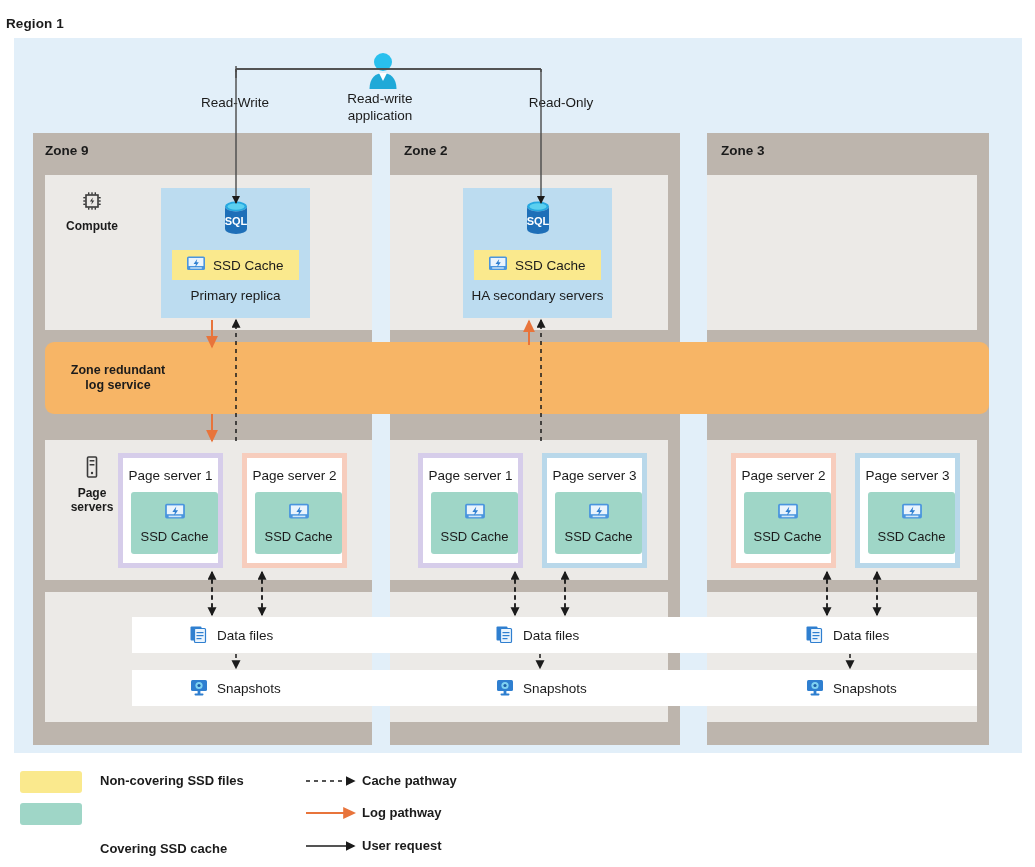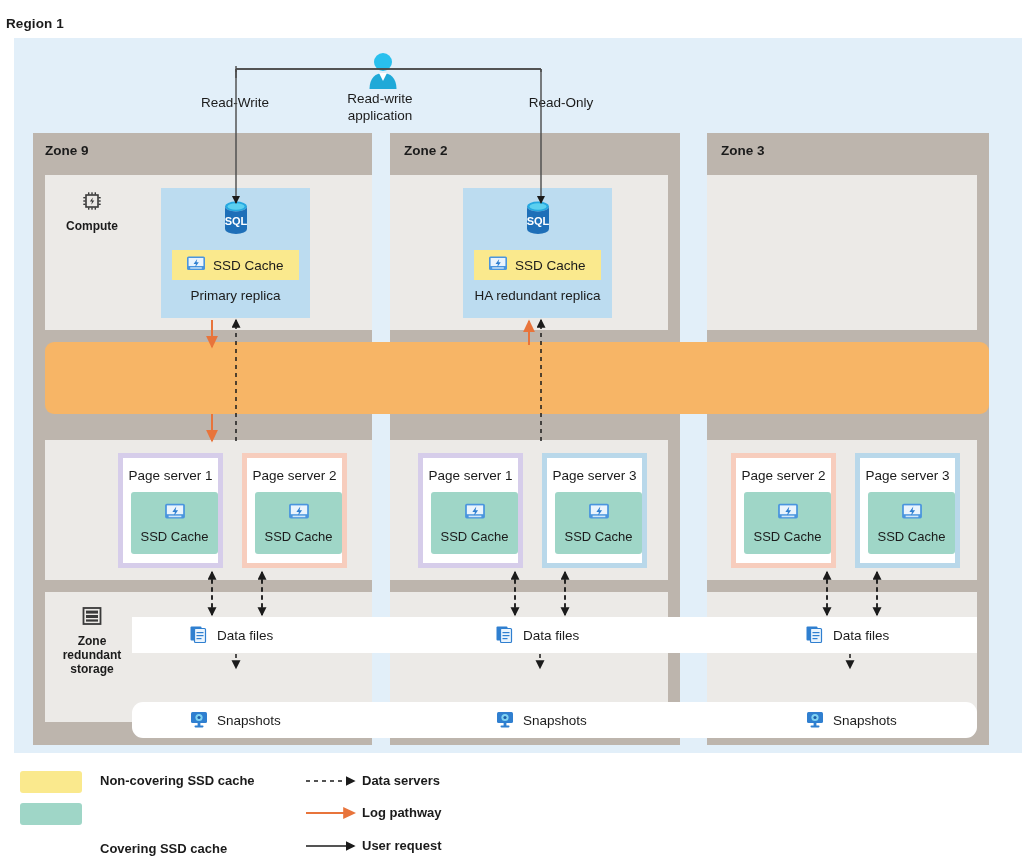--- a/index.html
+++ b/index.html
@@ -86,21 +86,21 @@
   #ps-z1-a{left:118px;}
   #ps-z1-b{left:242px;}
   #ps-z2-a{left:418px;}
   #ps-z2-b{left:542px;}
   #ps-z3-a{left:731px;}
   #ps-z3-b{left:855px;}
 
   
   .st-row{left:132px;width:845px;height:36px;background:#ffffff;}
   #st-row-data{top:617px;}
-  #st-row-snap{top:702px;border-radius:11px;}
+  #st-row-snap{top:670px;}
   .st-item{position:absolute;display:flex;align-items:center;gap:8px;font-size:13.5px;color:#1b1b1b;height:36px;top:0;}
   .st-c1{left:57px;}
   .st-c2{left:363px;}
   .st-c3{left:673px;}
 
   
   #legend{left:14px;top:768px;width:1000px;height:95px;}
   .sw{position:absolute;width:62px;height:22px;border-radius:3px;}
   #sw-yellow{left:6px;top:3px;background:#fae98d;}
   #sw-green{left:6px;top:35px;background:#9fd6c7;}
@@ -140,20 +140,24 @@
 
   <div class="abs band" id="ps-band-1"></div>
   <div class="abs band" id="ps-band-2"></div>
   <div class="abs band" id="ps-band-3"></div>
 
   <div class="abs band" id="st-band-1"></div>
   <div class="abs band" id="st-band-2"></div>
   <div class="abs band" id="st-band-3"></div>
 
   <div class="abs" id="log-band"></div>
+  <div class="abs" id="log-label">
+    <span>Zone redundant</span><br>
+    <span>log service</span>
+  </div>
 
   <div class="abs rail" id="rail-compute">
     <span class="rail-icon">
       <svg width="22" height="22" viewBox="0 0 22 22">
         <rect x="5" y="5" width="12" height="12" fill="none" stroke="#3a3a3a" stroke-width="1.6"></rect>
         <path d="M11.8 7.4 L8.9 11.6 H11 L10.3 14.8 L13.3 10.5 H11.2 Z" fill="#3a3a3a"></path>
         <g fill="#3a3a3a">
           <rect x="7" y="2.3" width="1.4" height="2.3"></rect>
             <rect x="10.3" y="2.3" width="1.4" height="2.3"></rect>
             <rect x="13.6" y="2.3" width="1.4" height="2.3"></rect>
@@ -165,34 +169,33 @@
             <rect x="2.3" y="13.6" width="2.3" height="1.4"></rect>
           <rect x="17.4" y="7" width="2.3" height="1.4"></rect>
             <rect x="17.4" y="10.3" width="2.3" height="1.4"></rect>
             <rect x="17.4" y="13.6" width="2.3" height="1.4"></rect>
         </g>
       </svg>
     </span>
     <span>Compute</span>
   </div>
 
-
-  <div class="abs rail" id="rail-storage">
+  <div class="abs rail" id="rail-ps">
     <span class="rail-icon">
-      <svg width="24" height="22" viewBox="0 0 24 22">
-        <rect x="3.5" y="3" width="17" height="16" fill="none" stroke="#3a3a3a" stroke-width="1.8"></rect>
-        <rect x="6" y="5.6" width="12" height="3" fill="#3a3a3a"></rect>
-        <rect x="6" y="10" width="12" height="3" fill="#3a3a3a"></rect>
-        <rect x="6" y="14.4" width="12" height="2.2" fill="#3a3a3a"></rect>
+      <svg width="20" height="24" viewBox="0 0 20 24">
+        <rect x="5.5" y="2" width="9" height="20" rx="1" fill="none" stroke="#3a3a3a" stroke-width="1.6"></rect>
+        <rect x="7.6" y="5" width="4.8" height="1.5" fill="#3a3a3a"></rect>
+        <rect x="7.6" y="9" width="4.8" height="1.5" fill="#3a3a3a"></rect>
+        <circle cx="10" cy="18" r="1.2" fill="#3a3a3a"></circle>
       </svg>
     </span>
-    <span>Zone</span><br>
-    <span>redundant</span><br>
-    <span>storage</span>
-  </div>
+    <span>Page</span><br>
+    <span>servers</span>
+  </div>
+
 
   <div class="abs replica" id="replica-primary">
     <span class="sql-icon">
       <svg width="36" height="44" viewBox="0 0 36 44">
         <ellipse cx="18" cy="8.5" rx="11" ry="5" fill="#27a8e0"></ellipse>
         <path d="M7 8.5 V31 a11,5 0 0 0 22,0 V8.5 a11,5 0 0 1 -22,0 Z" fill="#1e6fb8"></path>
         <ellipse cx="18" cy="8.5" rx="8.5" ry="3.3" fill="#5bd0f0"></ellipse>
         <text x="18" y="27" font-size="11" font-weight="bold" fill="#ffffff" text-anchor="middle" font-family="Liberation Sans, sans-serif">SQL</text>
       </svg>
     </span>
@@ -223,21 +226,21 @@
       <span>
         <svg width="20" height="18" viewBox="0 0 20 18">
           <rect x="1" y="1.5" width="18" height="13.5" rx="1.6" fill="#4a95de"></rect>
           <rect x="2.6" y="3" width="14.8" height="8" fill="#eaf4fd"></rect>
           <path d="M11.2 4 L7.6 9 h2.3 l-.7 3.3 3.6-5h-2.3z" fill="#2f7fd0"></path>
           <rect x="4.2" y="12.3" width="11.6" height="1.4" fill="#cfe6f8"></rect>
         </svg>
       </span>
       <span>SSD Cache</span>
     </div>
-    <div class="replica-name">HA redundant replica</div>
+    <div class="replica-name">HA secondary servers</div>
   </div>
 
   <div class="abs ps-outer purple" id="ps-z1-a">
     <div class="ps-title">Page server 1</div>
     <div class="ps-cache">
       <span>
         <svg width="22" height="20" viewBox="0 0 20 18">
             <rect x="1" y="1.5" width="18" height="13.5" rx="1.6" fill="#4a95de"></rect>
             <rect x="2.6" y="3" width="14.8" height="8" fill="#eaf4fd"></rect>
             <path d="M11.2 4 L7.6 9 h2.3 l-.7 3.3 3.6-5h-2.3z" fill="#2f7fd0"></path>
@@ -471,21 +474,21 @@
 
       <line x1="236" y1="654" x2="236" y2="668" marker-end="url(#ah-black)"></line>
       <line x1="540" y1="654" x2="540" y2="668" marker-end="url(#ah-black)"></line>
       <line x1="850" y1="654" x2="850" y2="668" marker-end="url(#ah-black)"></line>
     </g>
   </svg>
 
   <div class="abs" id="legend">
     <div class="sw" id="sw-yellow"></div>
     <div class="sw" id="sw-green"></div>
-    <div class="lg-text" id="lg-noncover">Non-covering SSD cache</div>
+    <div class="lg-text" id="lg-noncover">Non-covering SSD files</div>
     <div class="lg-text" id="lg-cover">Covering SSD cache</div>
 
     <svg class="lg-arrow" id="lga-data" viewBox="0 0 60 14">
       <defs>
           <marker id="lm1" markerWidth="8" markerHeight="8" refX="5" refY="3" orient="auto">
             <path d="M0,0 L6,3 L0,6 z" fill="#1b1b1b"></path>
           </marker>
         </defs>
       <line x1="2" y1="7" x2="50" y2="7" stroke="#1b1b1b" stroke-width="1.6" stroke-dasharray="4,4" marker-end="url(#lm1)"></line>
     </svg>
@@ -499,18 +502,18 @@
     </svg>
     <svg class="lg-arrow" id="lga-user" viewBox="0 0 60 14">
       <defs>
           <marker id="lm3" markerWidth="8" markerHeight="8" refX="5" refY="3" orient="auto">
             <path d="M0,0 L6,3 L0,6 z" fill="#1b1b1b"></path>
           </marker>
         </defs>
       <line x1="2" y1="7" x2="50" y2="7" stroke="#1b1b1b" stroke-width="1.6" marker-end="url(#lm3)"></line>
     </svg>
 
-    <div class="lg-text" id="lg-data">Data servers</div>
+    <div class="lg-text" id="lg-data">Cache pathway</div>
     <div class="lg-text" id="lg-log">Log pathway</div>
     <div class="lg-text" id="lg-user">User request</div>
   </div>
 
 </div>
 
 </body></html>

